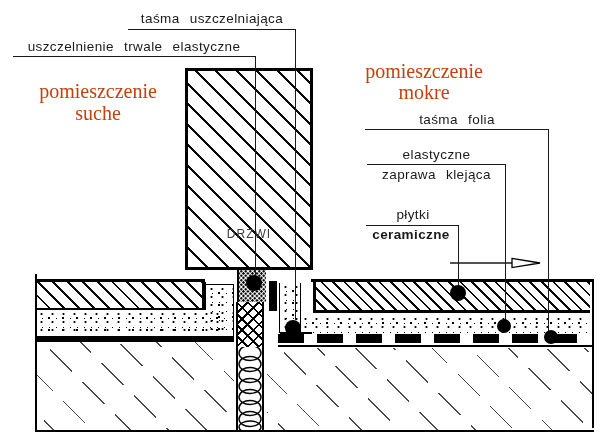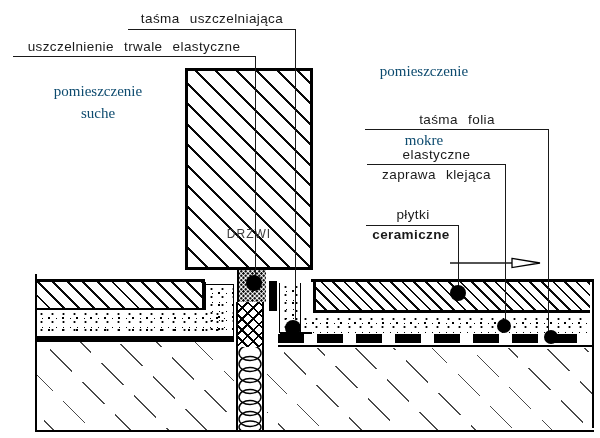--- a/index.html
+++ b/index.html
@@ -6,22 +6,22 @@
   #canvas{
     position:relative;width:600px;height:438px;background:#fff;overflow:hidden;
     font-family:"Liberation Sans",sans-serif;color:#000;
   }
   .abs{position:absolute;}
   .sans{
     font-family:"Liberation Sans",sans-serif;font-size:13.5px;line-height:15px;
     letter-spacing:.4px;word-spacing:6px;text-align:center;white-space:nowrap;color:#1a1a1a;
   }
   .serif{
-    font-family:"Liberation Serif",serif;font-size:15px;line-height:21px;
-    text-align:center;color:#0c4a6e;white-space:nowrap;
+    font-family:"Liberation Serif",serif;font-size:20px;line-height:21px;
+    text-align:center;color:#c2410c;white-space:nowrap;
   }
   .hline{background:#1a1a1a;height:1px;}
   .vline{background:#1a1a1a;width:1px;}
   .dot{background:#000;border-radius:50%;}
   .hatch-door{background:repeating-linear-gradient(45deg,transparent 0 12.5px,#0a0a0a 12.5px 14.5px);}
   .hatch-dry{background:repeating-linear-gradient(45deg,transparent 0 8.5px,#0a0a0a 8.5px 10.5px);}
   .hatch-wet{background:repeating-linear-gradient(45deg,transparent 0 6.3px,#0a0a0a 6.3px 8.2px);}
   .stipple{
     background-image:
       radial-gradient(circle,#000 .9px,transparent 1.25px),
@@ -120,21 +120,21 @@
   <div class="abs sans" style="left:126px;top:11px;width:172px;">taśma uszczelniająca</div>
   <div class="abs hline" style="left:128px;top:29px;width:168px;"></div>
 
   <div class="abs sans" style="left:10px;top:39px;width:248px;">uszczelnienie trwale elastyczne</div>
   <div class="abs hline" style="left:13px;top:56px;width:243px;"></div>
 
   <div class="abs serif" style="left:22px;top:81px;width:152px;">pomieszczenie</div>
   <div class="abs serif" style="left:22px;top:103px;width:152px;">suche</div>
 
   <div class="abs serif" style="left:348px;top:61px;width:152px;">pomieszczenie</div>
-  <div class="abs serif" style="left:348px;top:82px;width:152px;margin-top:48px;">mokre</div>
+  <div class="abs serif" style="left:348px;top:82px;width:152px;">mokre</div>
 
   <div class="abs sans" style="left:365px;top:112px;width:184px;">taśma folia</div>
   <div class="abs hline" style="left:365px;top:129px;width:184px;"></div>
 
   <div class="abs sans" style="left:367px;top:147px;width:139px;">elastyczne</div>
   <div class="abs hline" style="left:367px;top:164px;width:139px;"></div>
   <div class="abs sans" style="left:367px;top:167px;width:139px;">zaprawa klejąca</div>
 
   <div class="abs sans" style="left:366px;top:207px;width:94px;">płytki</div>
   <div class="abs hline" style="left:366px;top:225px;width:93px;"></div>

